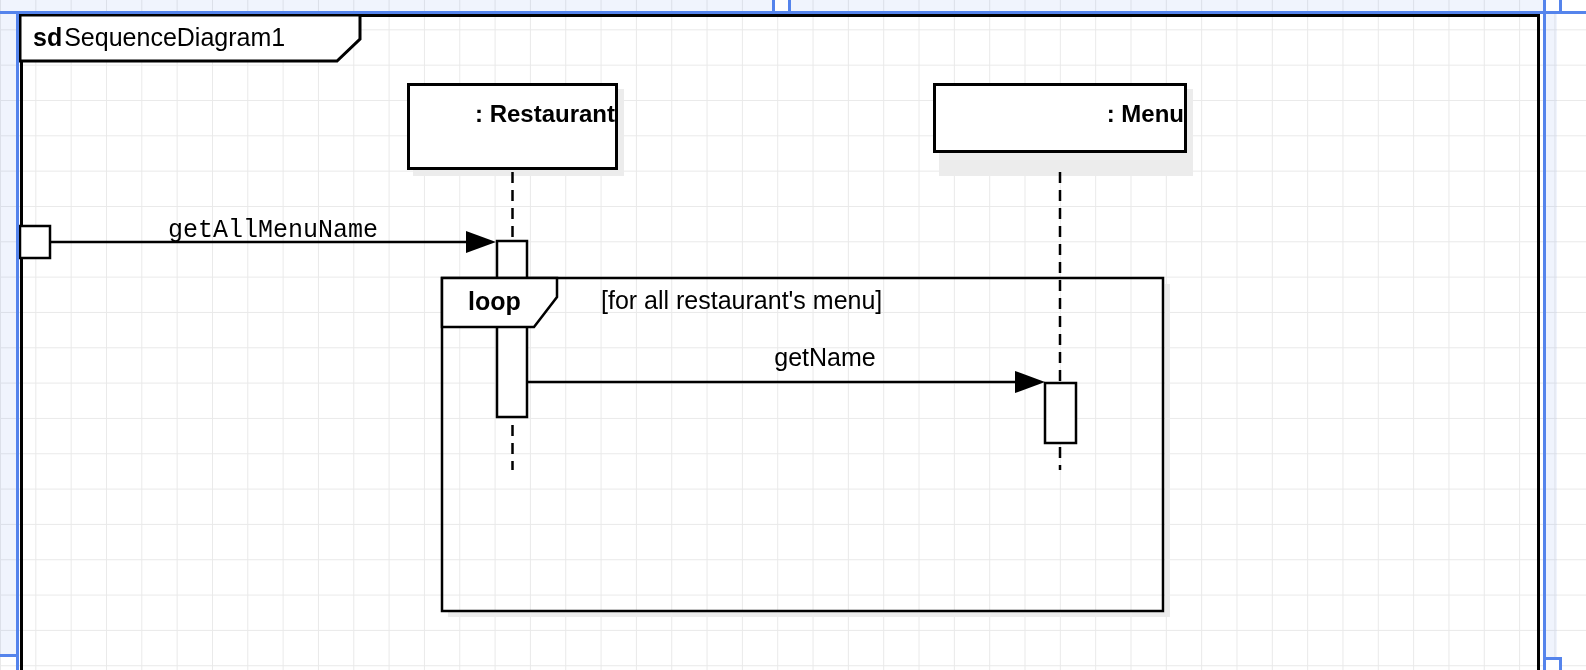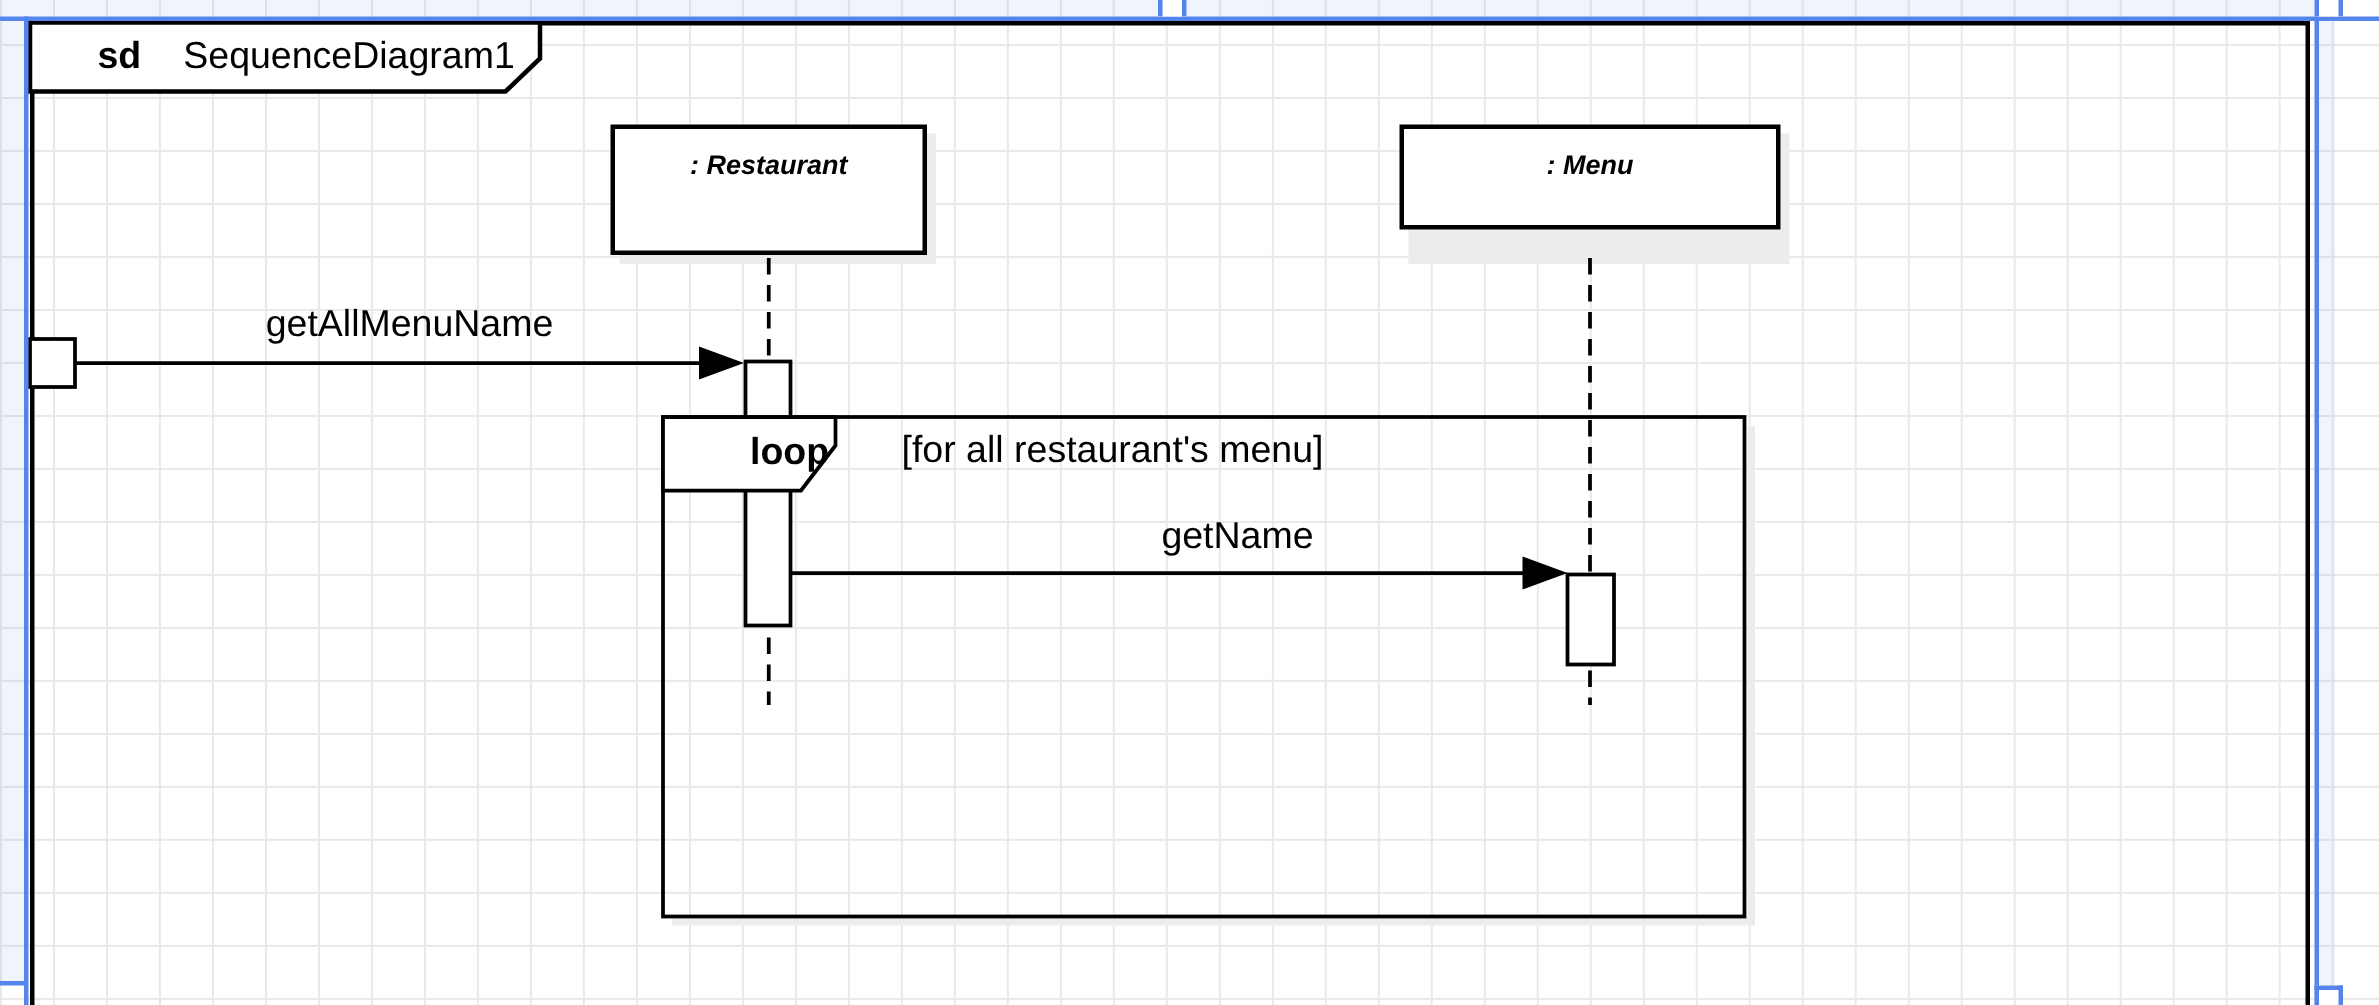--- a/index.html
+++ b/index.html
@@ -20,31 +20,31 @@
   
   .frame{
     left:20px;top:14px;width:1520px;height:700px;
     border:3px solid #000;box-sizing:border-box;
     z-index:1;background:transparent;
   }
   .shadow{background:#ececec;z-index:1;}
   #overlay{left:0;top:0;z-index:2;}
   
   .txt{z-index:3;font-size:25px;line-height:27px;white-space:nowrap;}
-  .bold{font-weight:bold;margin-left:32px;}
+  .bold{font-weight:bold;}
   .frame-label-text{left:33px;top:24px;}
-  .frame-label-text .title{margin-left:28px;font-weight:normal;}
+  .frame-label-text .title{margin-left:2px;font-weight:normal;}
   .head{
     z-index:3;box-sizing:border-box;border:3px solid #000;background:#fff;
-    font-size:18px;font-weight:bold;text-align:center;padding-top:14px;font-style:italic;
+    font-size:24px;font-weight:bold;text-align:right;padding-top:14px;
   }
   .head-restaurant{left:407px;top:83px;width:211px;height:87px;}
   .head-menu{left:933px;top:83px;width:254px;height:70px;}
   .msg-label{text-align:center;}
-  .msg1-label{left:50px;top:203px;width:446px;}
+  .msg1-label{left:50px;top:217px;width:446px;font-family:Liberation Mono, monospace;}
   .msg2-label{left:527px;top:344px;width:518px;padding-left:39px;}
   .loop-op{left:468px;top:288px;}
   .loop-guard{left:574px;top:287px;margin-left:27px;}
   
   .chrome{z-index:4;}
   .tint{background:rgba(90,134,238,0.09);}
   .blue{background:#5584ec;}
   .strip-top{left:0;top:0;width:1558px;height:11px;}
   .line-top{left:0;top:11px;width:1586px;height:3px;}
   .strip-left{left:0;top:14px;width:16px;height:641px;}

